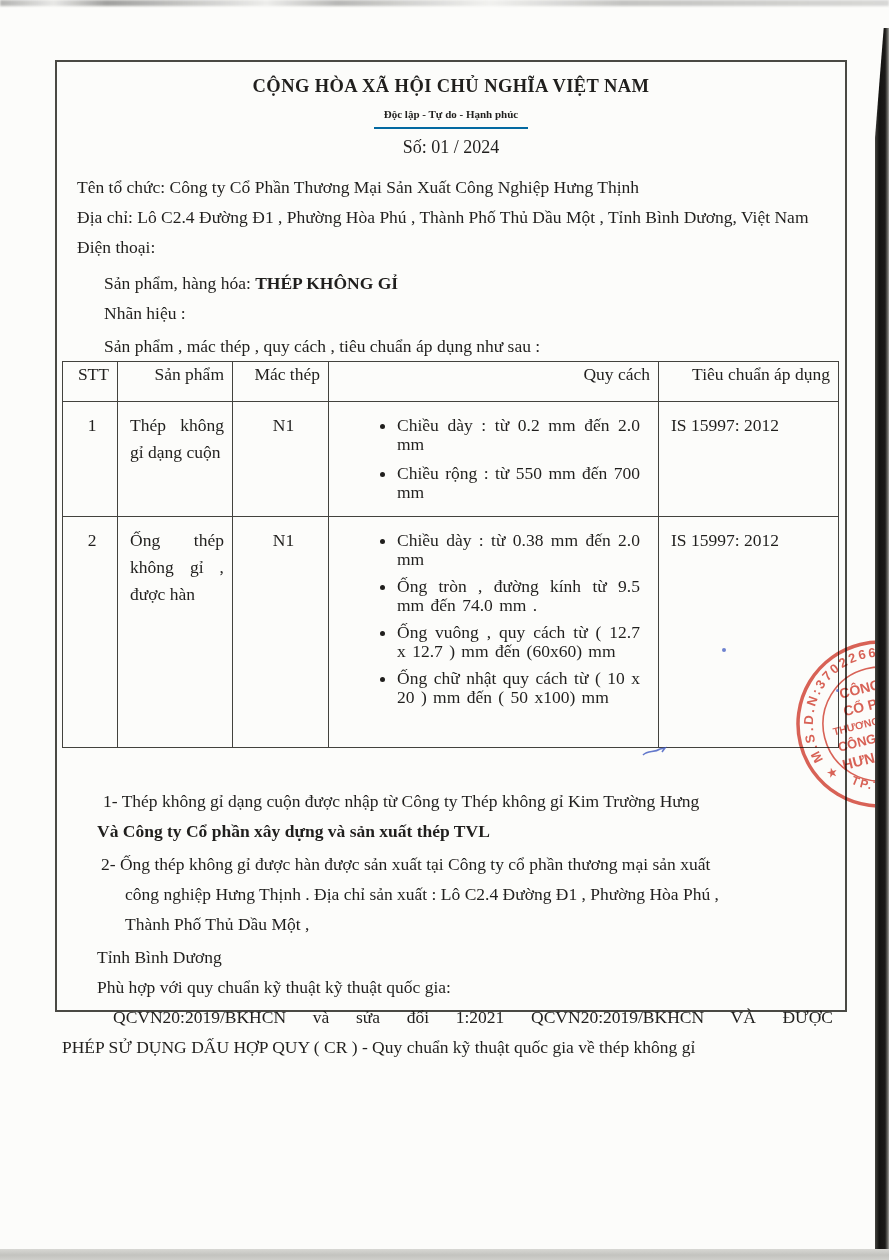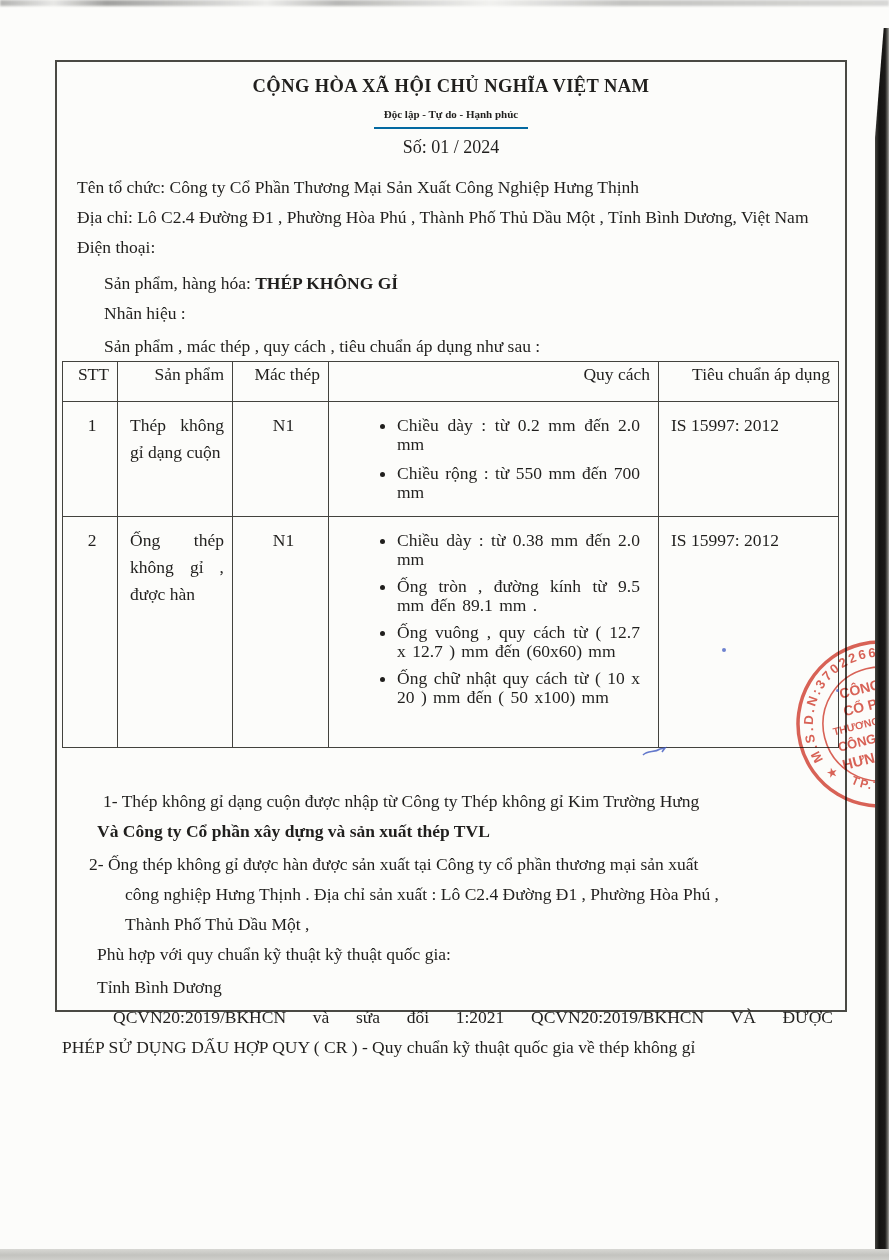--- a/index.html
+++ b/index.html
@@ -63,21 +63,21 @@
   td.c-grade{ text-align:center; padding-left:8px; padding-right:2px; }
   tr.r1{ height:99px; }
   tr.r2{ height:231px; }
   ul.specs{ margin:0; padding:4px 10px 0 56px; }
   ul.specs li{ text-align:justify; line-height:19px; margin-bottom:10px; }
   tr.r2 ul.specs li{ margin-bottom:8px; word-spacing:2px; }
   
   .note-line{ font-size:17.5px; line-height:30px; margin-right:14px; }
   .nl-1{ margin-top:38px; margin-left:46px; }
   .nl-2{ margin-left:40px;font-weight:bold; }
-  .nl-3{ margin-top:3px; margin-left:32px; text-align:justify; }
+  .nl-3{ margin-top:3px; margin-left:44px; text-align:justify; }
   .nl-4, .nl-5{ margin-left:68px; }
   .nl-6{ margin-top:3px; margin-left:40px; }
   .nl-7{ margin-left:40px; }
   .nl-8{ margin-top:0; margin-left:56px; margin-right:12px; text-align:justify; text-align-last:justify; word-spacing:4px; }
   .nl-9{ margin-left:5px; margin-right:12px; }
   
   .stamp{ position:absolute; left:785px; top:629px; width:200px; height:200px; z-index:10;
           opacity:.92; mix-blend-mode:multiply; }
   
   .ink-dot{ position:absolute; border-radius:50%; background:#3f59c0; z-index:12; }
@@ -140,37 +140,37 @@
         </td>
         <td class="cell">IS 15997: 2012</td>
       </tr>
       <tr class="r2">
         <td class="cell c-stt">2</td>
         <td class="cell c-prod">Ống thép không gỉ , được hàn</td>
         <td class="cell c-grade">N1</td>
         <td class="cell">
           <ul class="specs">
             <li>Chiều dày : từ 0.38 mm đến 2.0 mm</li>
-            <li>Ống tròn , đường kính từ 9.5 mm đến 89.1 mm .</li>
+            <li>Ống tròn , đường kính từ 9.5 mm đến 74.0 mm .</li>
             <li>Ống vuông , quy cách từ ( 12.7 x 12.7 ) mm đến (60x60) mm</li>
             <li>Ống chữ nhật quy cách từ ( 10 x 20 ) mm đến ( 50 x100) mm</li>
           </ul>
         </td>
         <td class="cell">IS 15997: 2012</td>
       </tr>
     </tbody>
   </table>
 
   <div class="note-line nl-1">1-  Thép không gỉ dạng cuộn được nhập từ Công ty Thép không gỉ Kim Trường Hưng</div>
   <div class="note-line nl-2">Và Công ty Cổ phần xây dựng và sản xuất thép TVL</div>
   <div class="note-line nl-3">2-  Ống thép không gỉ được hàn được sản xuất tại Công ty cổ phần thương mại sản xuất</div>
   <div class="note-line nl-4">công nghiệp Hưng Thịnh . Địa chỉ sản xuất : Lô C2.4 Đường Đ1 , Phường Hòa Phú ,</div>
   <div class="note-line nl-5">Thành Phố Thủ Dầu Một ,</div>
+  <div class="note-line nl-6">Tỉnh Bình Dương</div>
   <div class="note-line nl-7">Phù hợp với quy chuẩn kỹ thuật kỹ thuật quốc gia:</div>
-  <div class="note-line nl-6">Tỉnh Bình Dương</div>
   <div class="note-line nl-8">QCVN20:2019/BKHCN và sửa đổi 1:2021 QCVN20:2019/BKHCN VÀ ĐƯỢC</div>
   <div class="note-line nl-9">PHÉP SỬ DỤNG DẤU HỢP QUY ( CR ) -  Quy chuẩn kỹ thuật quốc gia về thép không gỉ</div>
 </div>
 
 <svg class="stamp" viewBox="785 629 200 200" xmlns="http://www.w3.org/2000/svg">
   <g transform="rotate(-14 880 724)" fill="none" stroke="#d8564a" font-family="'Liberation Sans','DejaVu Sans',sans-serif">
     <circle cx="880" cy="724" r="82" stroke-width="3.5"></circle>
     <circle cx="880" cy="724" r="57" stroke-width="1.6"></circle>
     <path id="arcTop" d="M 817.1 746.9 A 67 67 0 1 1 942.9 746.9" stroke="none"></path>
     <path id="arcBottom" d="M 834.3 771.5 A 66 66 0 0 0 925.7 771.5" stroke="none"></path>

